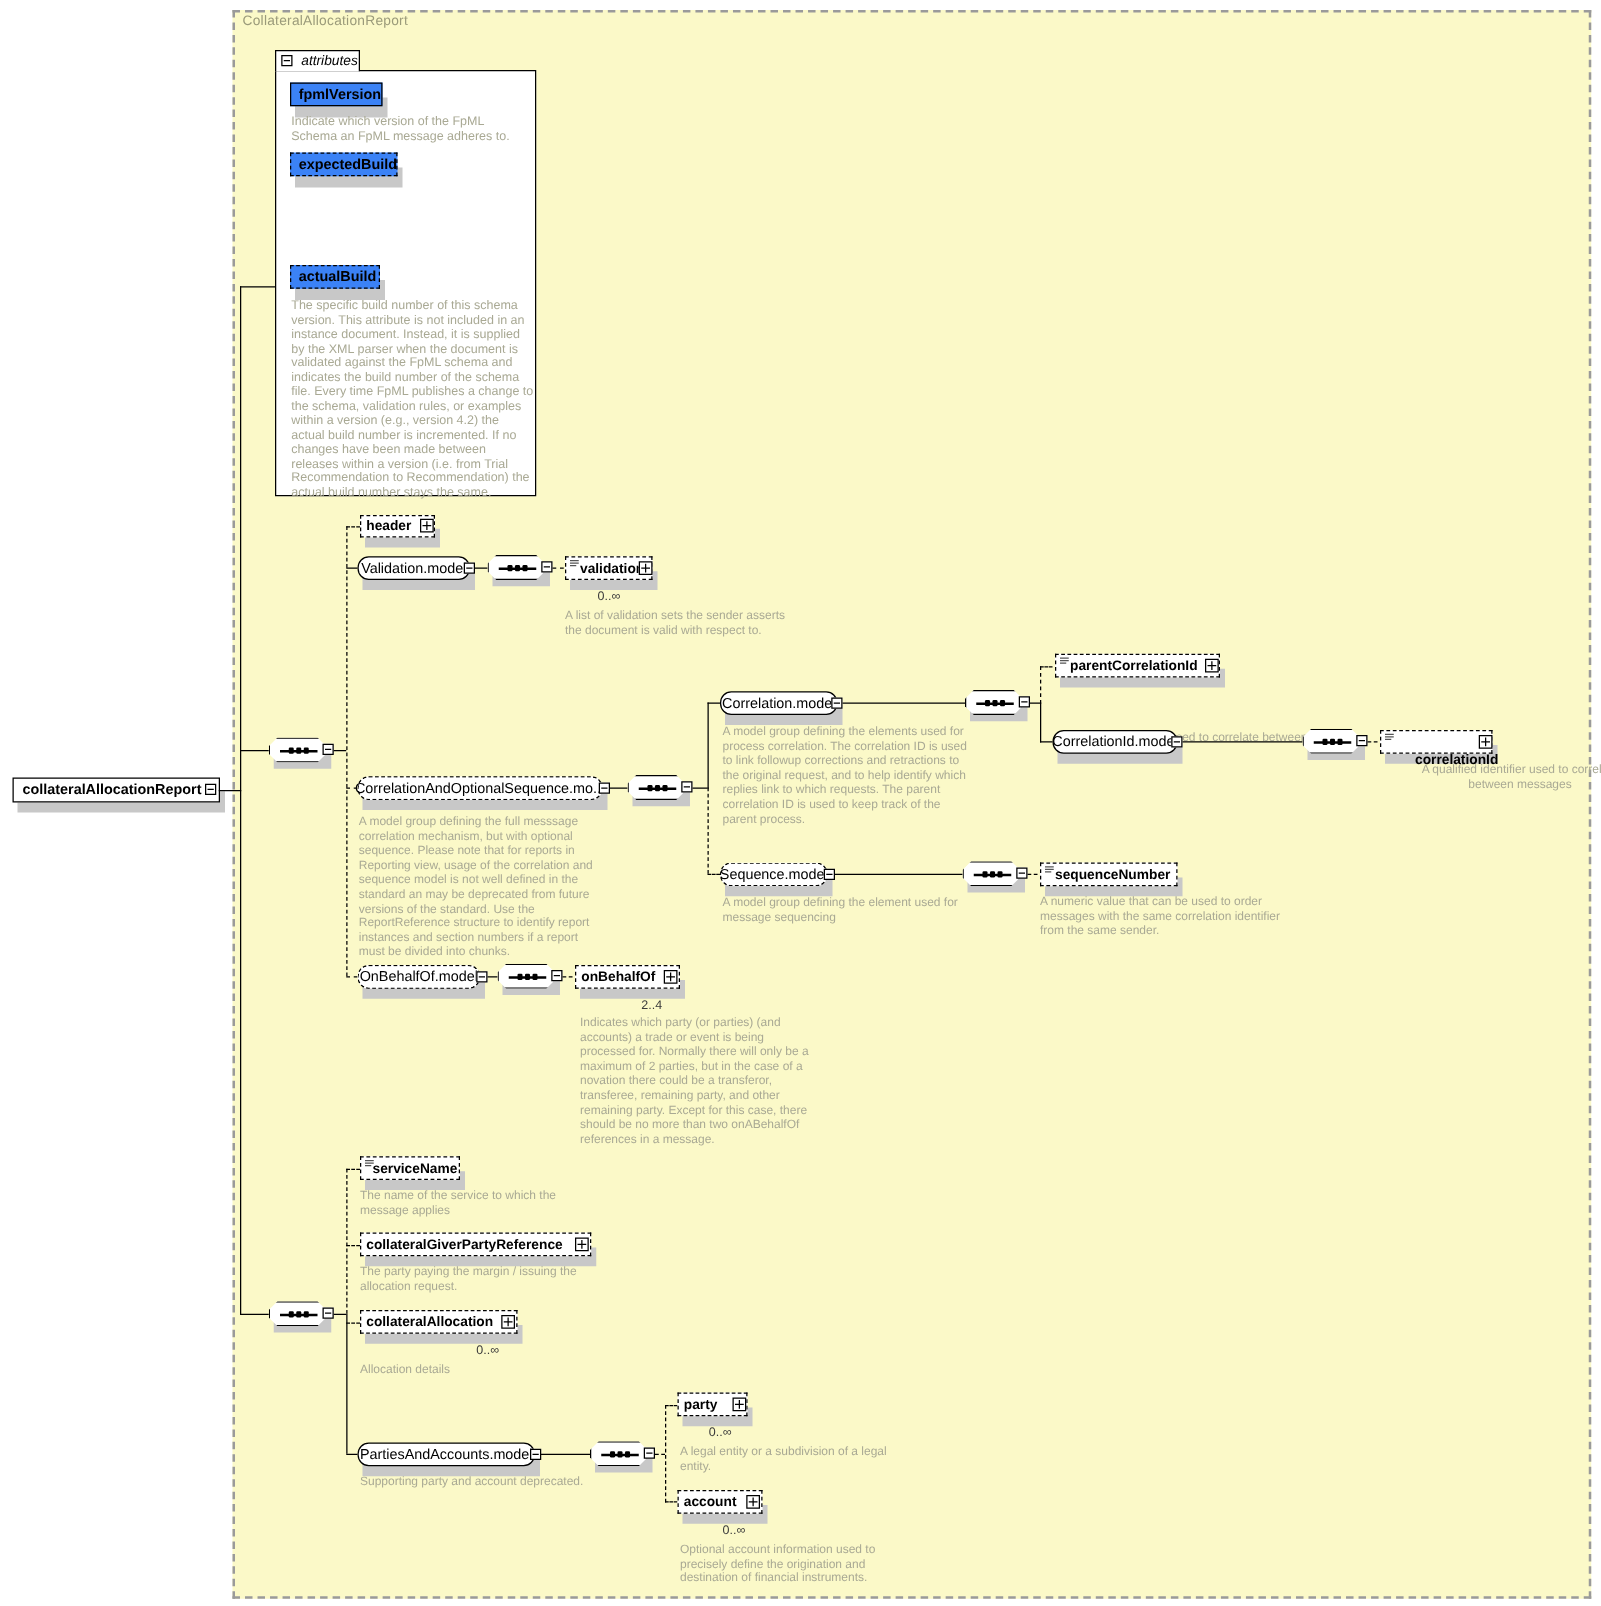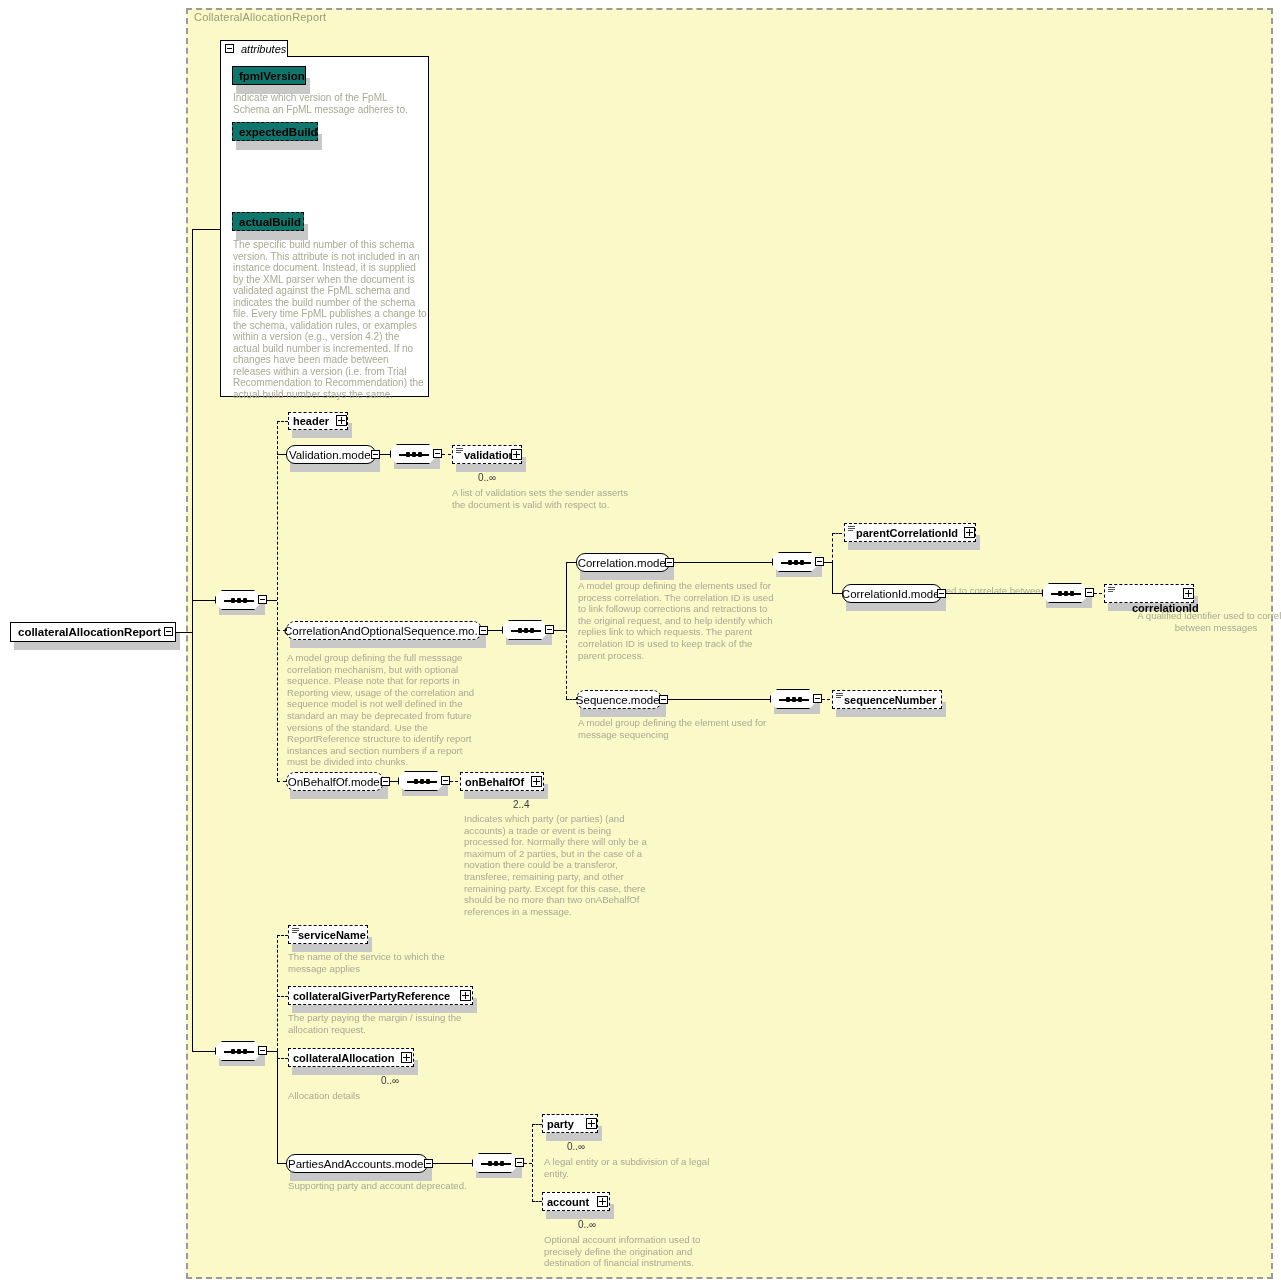--- a/index.html
+++ b/index.html
@@ -161,21 +161,21 @@
   .attr-desc{
     position:absolute;
     font-size:10px;
     line-height:11.5px;
     color:#a9a994;
     white-space:pre-line;
   }
   .attr-node{
     position:absolute;
     box-sizing:border-box;
-    background:#0f766e;
+    background:#3b82f6;
     font-size:11.5px;
     font-weight:bold;
     color:#000;
     display:flex;align-items:center;
     padding:0 6px;
     white-space:nowrap;
   }
   .root-box{
     position:absolute;
     box-sizing:border-box;
@@ -391,20 +391,21 @@
 
   <div class="shadow" style="left:836px;top:702px;width:110px;height:15px;"></div>
   <div class="node dashed bold" style="left:832px;top:690px;width:110px;height:19px;">
     <span class="annot">
         <i></i>
         <i></i>
         <i></i>
       </span>
     <span class="lbl" style="padding-left:11px;">sequenceNumber</span>
   </div>
+  <div class="desc" style="left:832px;top:716px;width:200px;">A numeric value that can be used to order messages with the same correlation identifier from the same sender.</div>
 
   <div class="dln dlnh" style="left:277px;top:781px;width:9px;"></div>
   <div class="shadow" style="left:290px;top:783px;width:98px;height:16px;"></div>
   <div class="capsule dashed" style="left:286px;top:772px;width:98px;height:19px;">
     <span>OnBehalfOf.model</span>
   </div>
   <div class="minus-box" style="left:381px;top:777px;"></div>
   <div class="ln lnh" style="left:390px;top:781px;width:8px;"></div>
 
   <div class="seqshadow" style="left:402px;top:776px;width:46px;height:20px;"></div>

